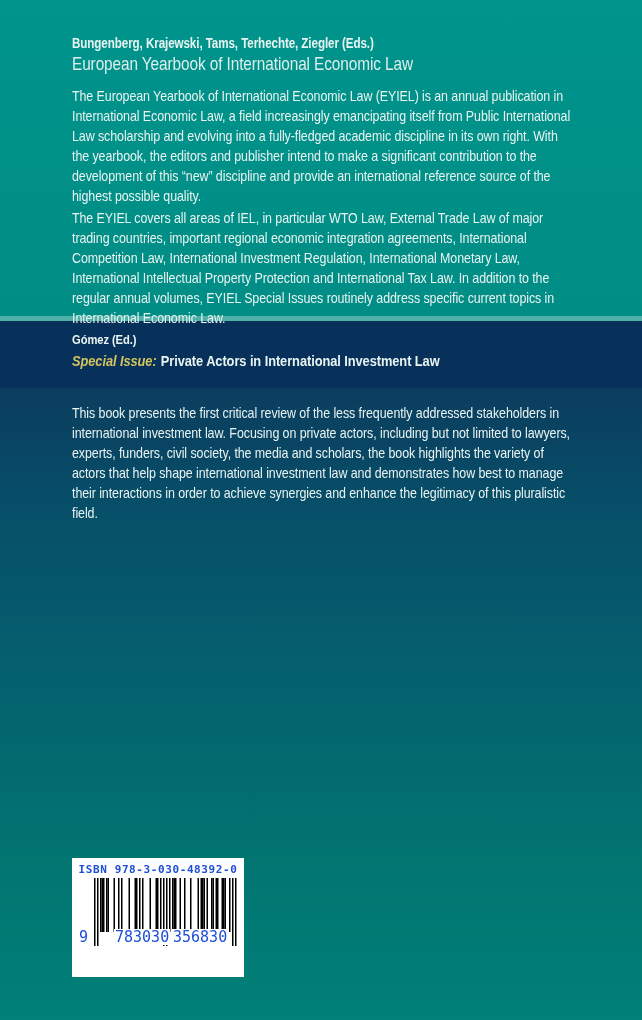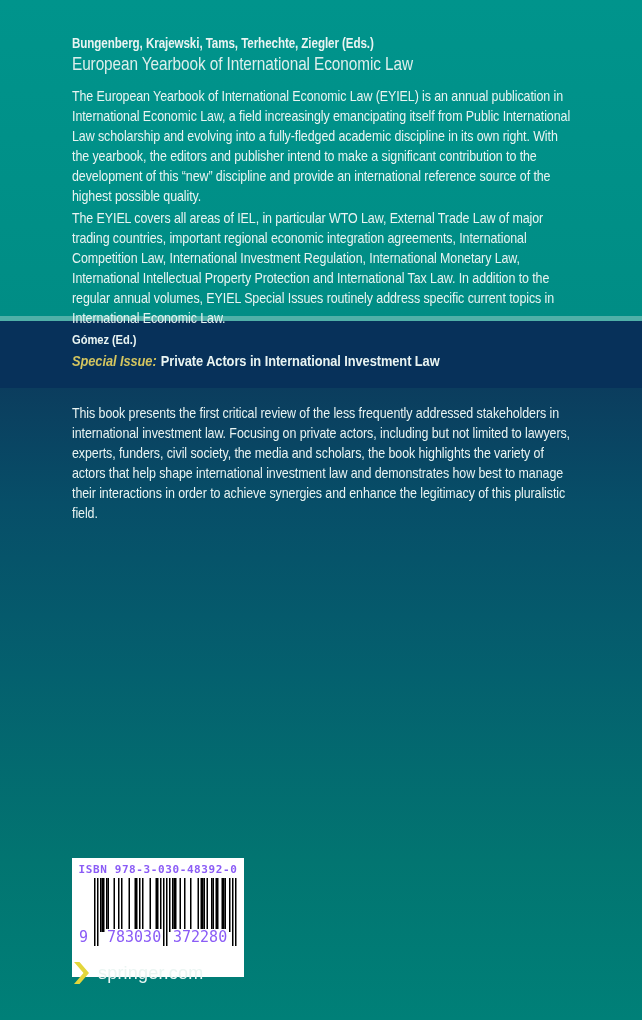--- a/index.html
+++ b/index.html
@@ -59,39 +59,39 @@
   .issue-label {
     font-style:italic; font-weight:bold;
     color:var(--accent-yellow,#d3c45f);
     padding-right:5px;
   }
   
   .blurb { top:403px; }
   
   .barcode-box {
     position:absolute; left:72px; top:858px; width:172px; height:119px;
-    background:#ffffff; color:#8b5cf6;
+    background:#ffffff; color:#1d4ed8;
   }
   .isbn-label {
     position:absolute; top:5px; left:0; width:100%;
     text-align:center;
     font-family:"DejaVu Sans Mono", monospace;
     font-size:11px; font-weight:bold; letter-spacing:0.6px;
     white-space:nowrap;
   }
   .bars-svg { position:absolute; left:22px; top:20px; }
   .ean-digit {
     position:absolute; top:71px;
     font-family:"DejaVu Sans Mono", monospace;
     font-size:15px; line-height:16px;
     background:#fff; padding:0 1px;
     white-space:nowrap;
   }
   .ean-first  { left:6px; }
-  .ean-group1 { left:34px; }
+  .ean-group1 { left:42px; }
   .ean-group2 { left:100px; }
   
   .springer-row {
     position:absolute; left:74px; top:960px; height:26px;
     display:flex; align-items:center; gap:9px;
   }
   .springer-chevron { display:block; }
   .springer-url {
     font-size:18px; color:#eaf5f2; letter-spacing:0.2px;
   }
@@ -161,23 +161,17 @@
         <rect x="123.0" y="0" width="1.5" height="54" fill="#000"></rect>
         <rect x="127.5" y="0" width="1.5" height="54" fill="#000"></rect>
         <rect x="129.0" y="0" width="1.5" height="54" fill="#000"></rect>
         <rect x="130.5" y="0" width="1.5" height="54" fill="#000"></rect>
         <rect x="135.0" y="0" width="1.5" height="54" fill="#000"></rect>
         <rect x="138.0" y="0" width="1.5" height="68" fill="#000"></rect>
         <rect x="141.0" y="0" width="1.5" height="68" fill="#000"></rect>
       </svg>
     <span class="ean-digit ean-first">9</span>
     <span class="ean-digit ean-group1">783030</span>
-    <span class="ean-digit ean-group2">372280</span>
+    <span class="ean-digit ean-group2">356830</span>
   </div>
 
-  <div class="springer-row">
-    <svg class="springer-chevron" width="15" height="22" viewBox="0 0 15 22">
-      <polygon points="0,0 5.5,0 15,11 5.5,22 0,22 9.5,11" fill="#e3d63b"></polygon>
-    </svg>
-    <span class="springer-url">springer.com</span>
-  </div>
 
 </div>
 
 </body></html>

